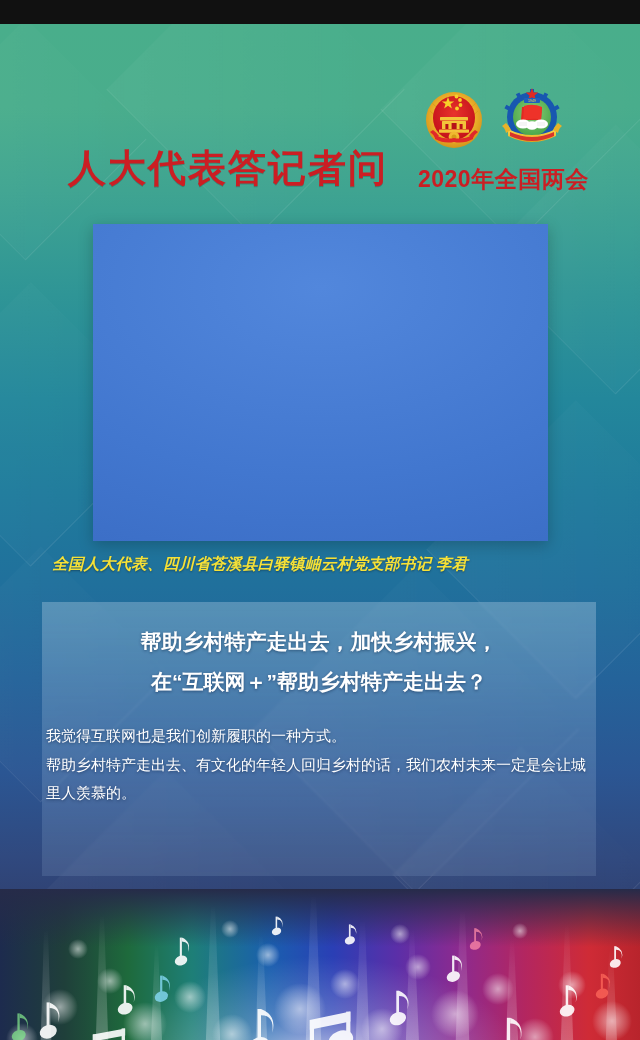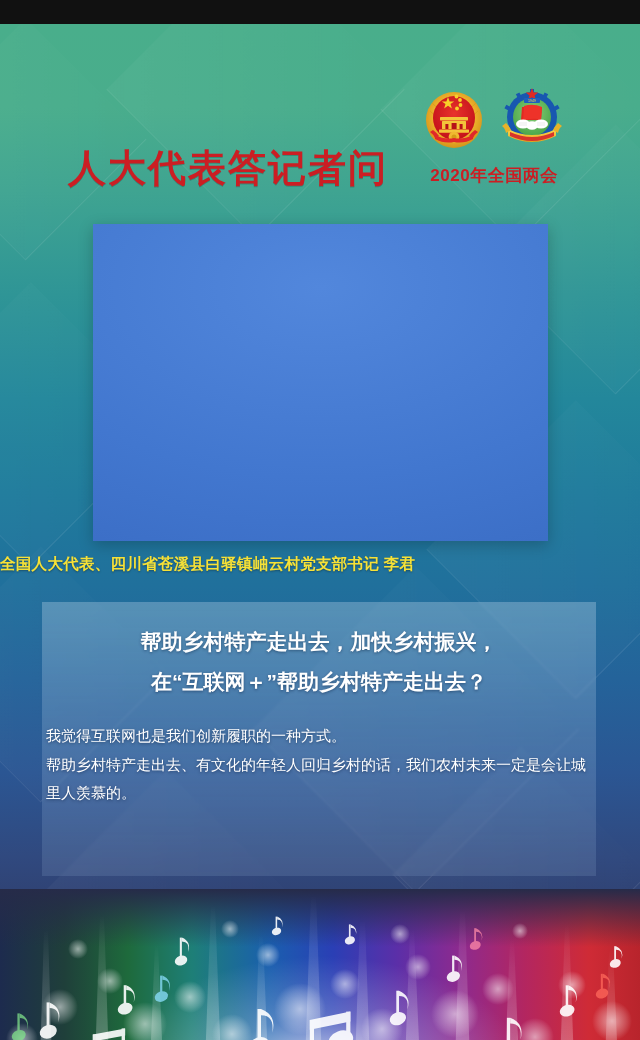--- a/index.html
+++ b/index.html
@@ -43,41 +43,42 @@
     font-size:38px;font-weight:bold;letter-spacing:2px;
     color:#cb1e23;
     text-shadow:0 1px 0 rgba(0,0,0,.18);
     white-space:nowrap;
   }
   .emblems{position:absolute;left:418px;top:58px;width:150px;height:80px;display:flex;gap:14px;align-items:center;justify-content:center;}
   .emblem{width:64px;height:70px;}
   .year{
     position:absolute;left:418px;top:140px;width:152px;
     text-align:center;
-    font-size:17px;font-weight:bold;letter-spacing:.5px;
+    font-size:23px;font-weight:bold;letter-spacing:.5px;
     color:#cb1e23;white-space:nowrap;
   }
 
   
   .photo{
     position:absolute;left:93px;top:200px;width:455px;height:317px;
     background:#4a7fd4;
     overflow:hidden;
     box-shadow:0 4px 14px rgba(0,0,0,.22);
   }
   .photo .bg{position:absolute;inset:0;background:radial-gradient(120% 100% at 50% 20%,#5287dc 0%,#4277cf 60%,#3a6cc4 100%);}
 
   .caption{
     position:absolute;left:0;top:530px;width:520px;
-    text-align:left;
+    text-align:center;
     font-size:15.5px;font-weight:bold;
     color:#f6e137;
     letter-spacing:.3px;
     text-shadow:0 1px 2px rgba(0,0,0,.35);
     white-space:nowrap;
+    font-style:italic;
   }
 
   
   .panel{
     position:absolute;left:42px;top:578px;width:554px;height:274px;
     background:linear-gradient(180deg,rgba(190,215,235,.34) 0%,rgba(165,195,225,.26) 45%,rgba(150,180,215,.18) 100%);
     backdrop-filter:blur(1px);
   }
   .question{
     position:absolute;left:42px;top:598px;width:554px;

